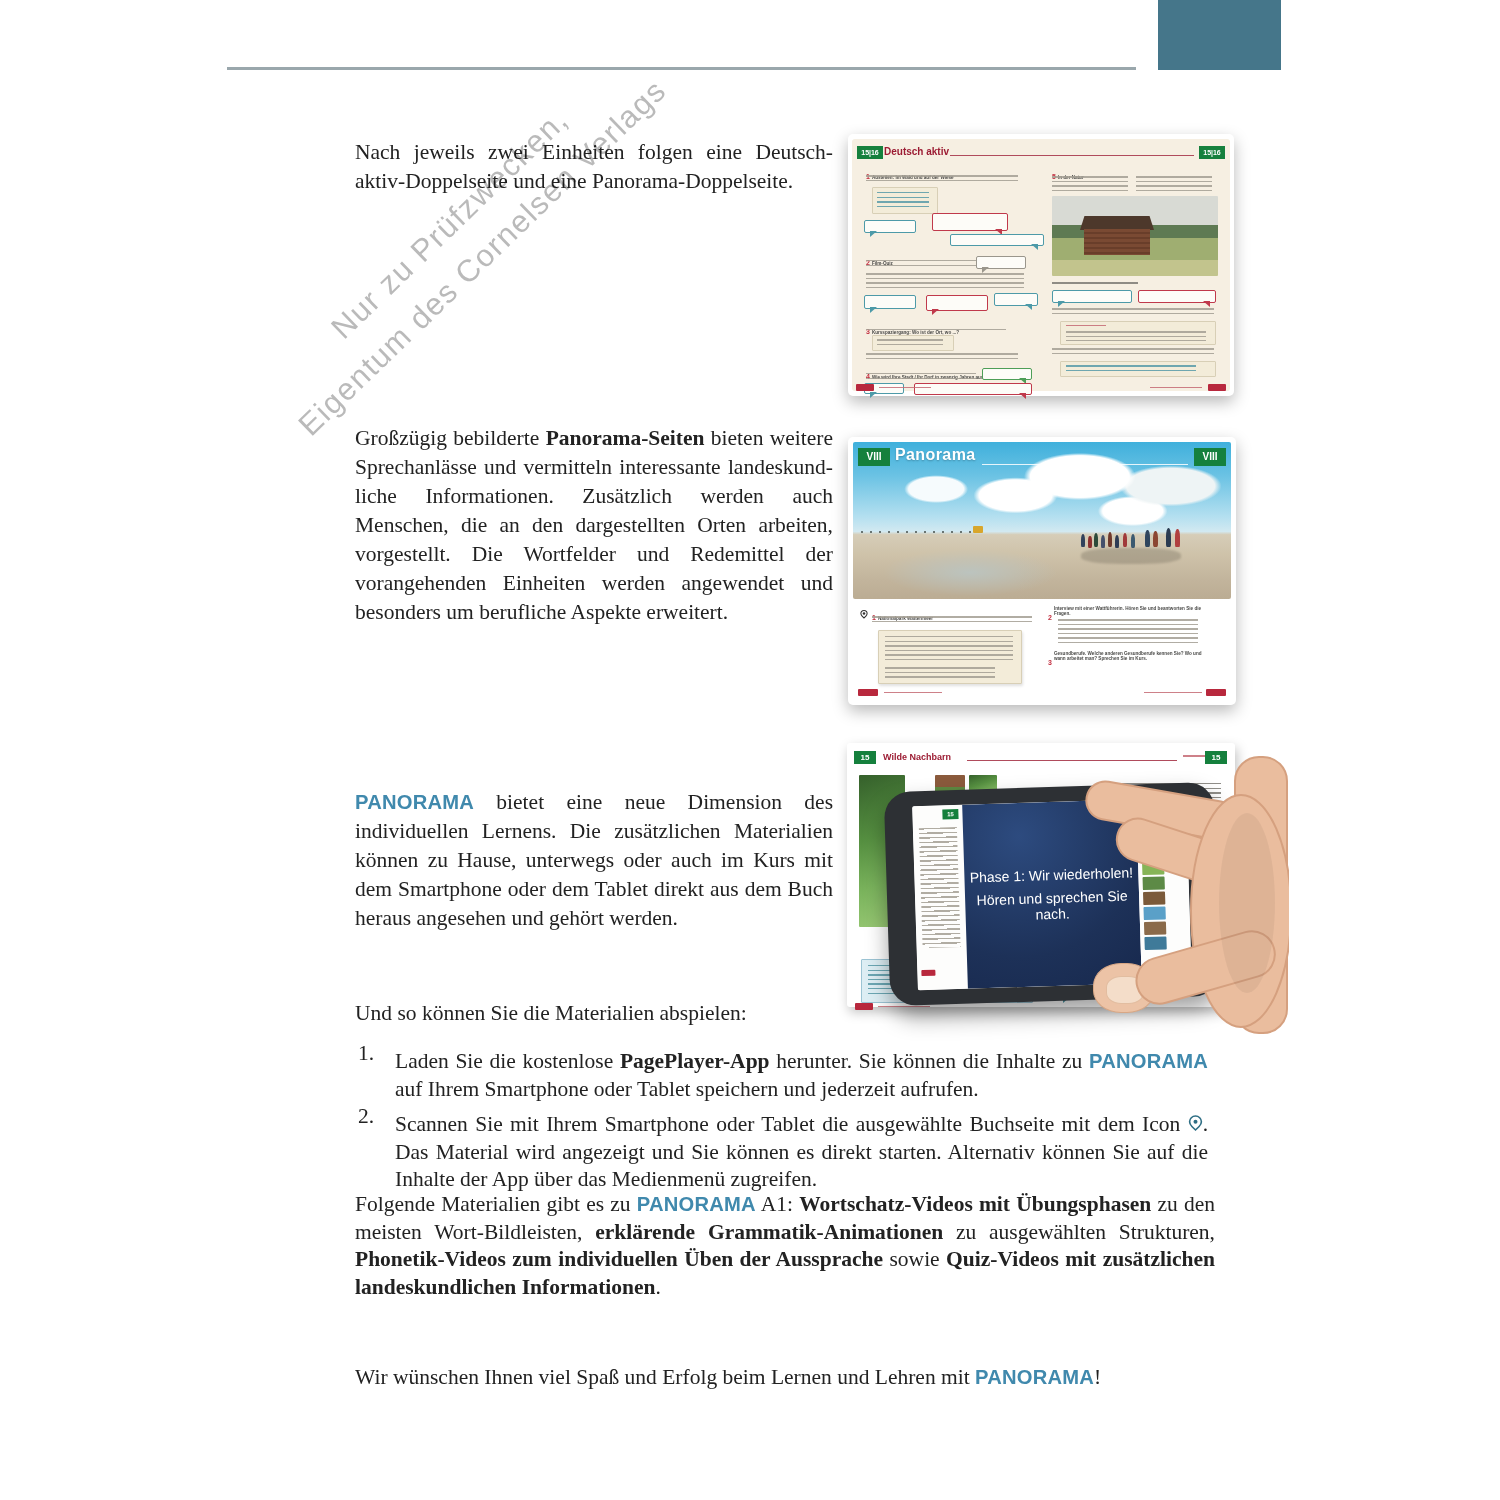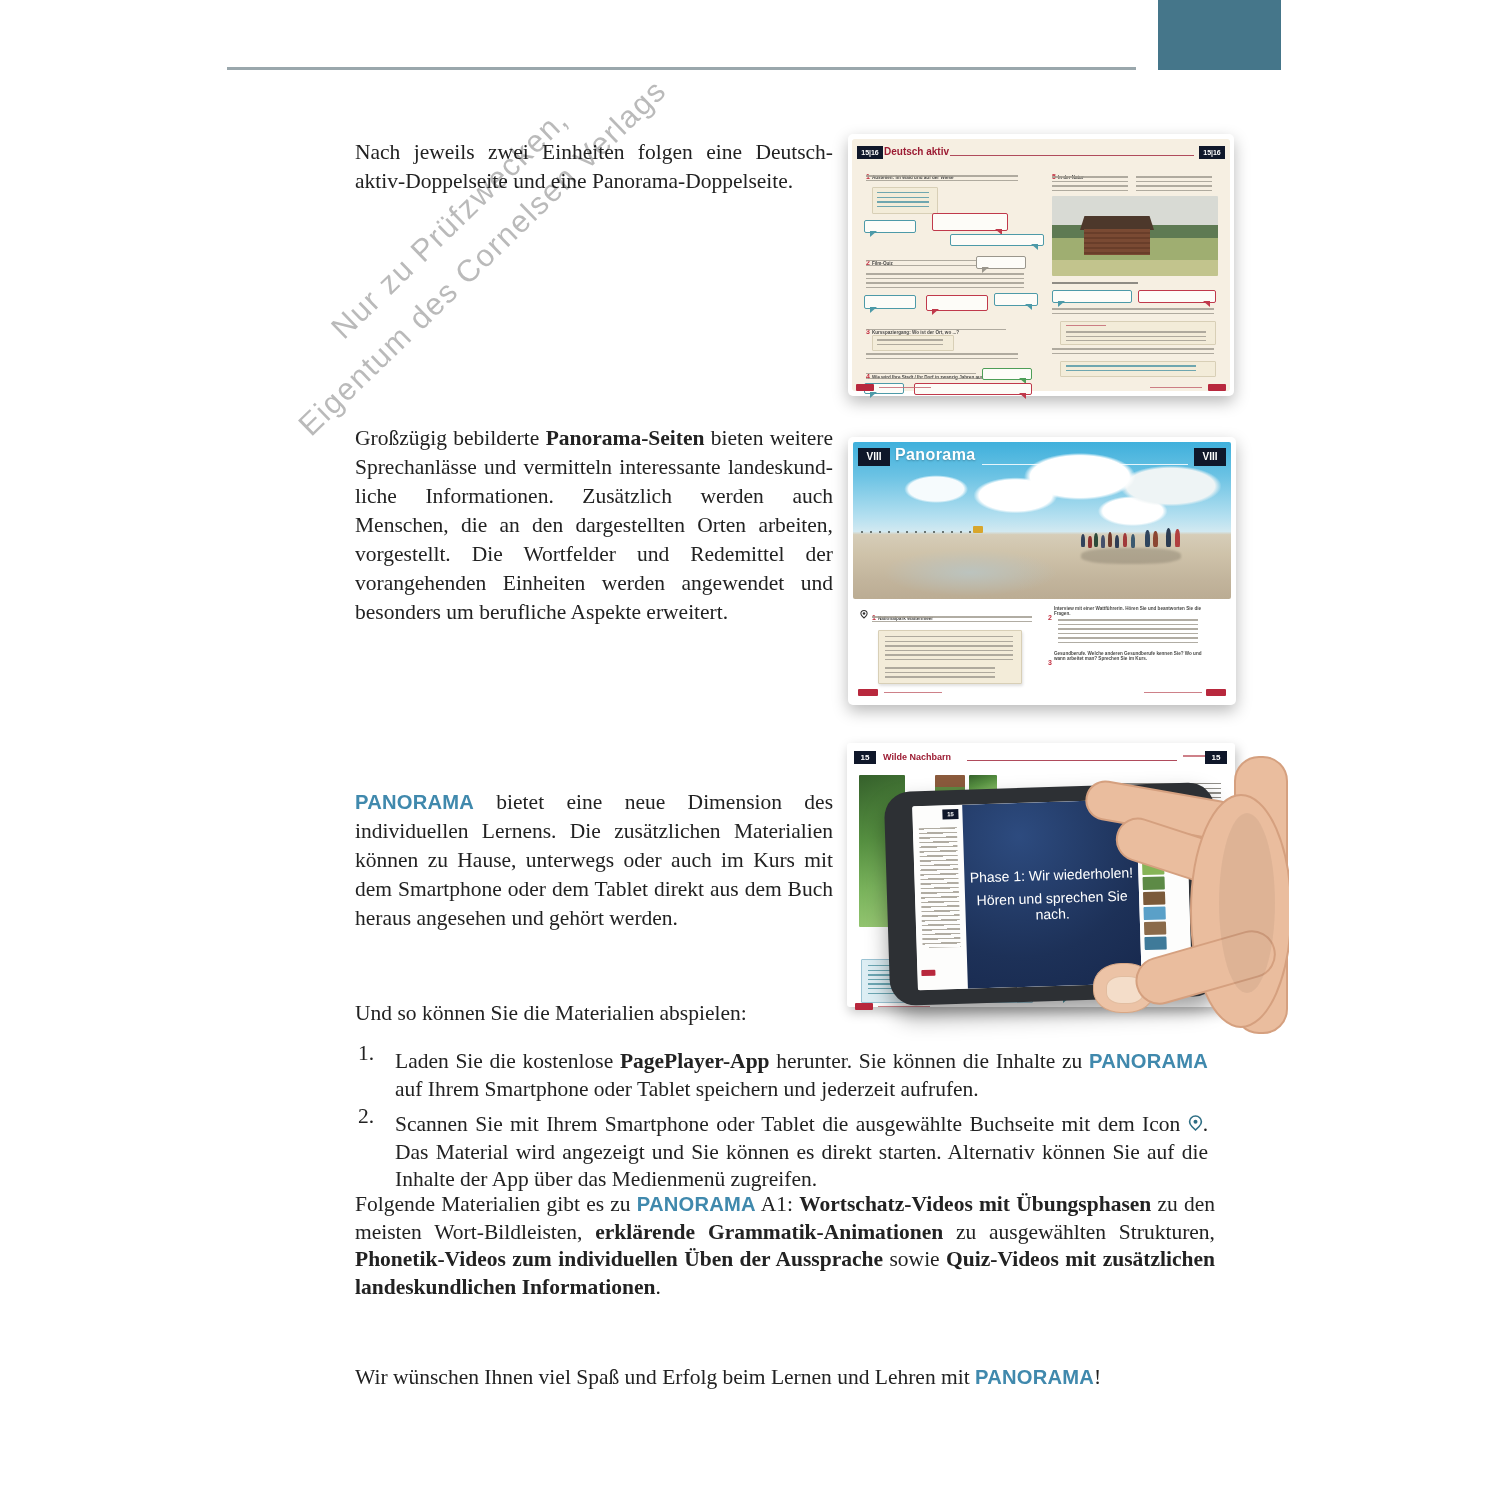--- a/index.html
+++ b/index.html
@@ -37,21 +37,21 @@
   .p6{left:355px;top:1301px;width:860px;line-height:27.5px;}
   .p7{left:355px;top:1364px;width:860px;line-height:27.5px;}
   strong{font-weight:700;}
   .logo{font-family:"Liberation Sans",sans-serif;font-weight:700;color:#4089ad;
         letter-spacing:.2px;font-size:.94em;}
   .pin-inline svg{vertical-align:-3px;}
 
   
   .fig{position:absolute;background:#fff;border-radius:5px;
        box-shadow:0 6px 16px rgba(0,0,0,.28);z-index:3;text-decoration:underline;}
-  .mbadge{position:absolute;background:#0f172a;color:#fff;text-align:center;
+  .mbadge{position:absolute;background:#15803d;color:#fff;text-align:center;
           font-family:"Liberation Sans",sans-serif;font-weight:700;}
   .mtitle{position:absolute;font-family:"Liberation Sans",sans-serif;font-weight:700;color:#9c1c33;}
   .secline{position:absolute;font-family:"Liberation Sans",sans-serif;white-space:nowrap;overflow:hidden;}
   .secline b{color:#c22f40;font-size:7px;margin-right:2px;}
   .secline i{font-style:normal;font-weight:700;color:#4a4a48;font-size:4.6px;}
   .tl{position:absolute;background:repeating-linear-gradient(to bottom,
       #a39e93 0,#a39e93 1.5px,transparent 1.5px,transparent 4.6px);opacity:.85;}
   .tl.teal{background:repeating-linear-gradient(to bottom,#579aa8 0,#579aa8 1.5px,transparent 1.5px,transparent 4.6px);}
   .tl.dark{background:repeating-linear-gradient(to bottom,#7c7a74 0,#7c7a74 1.5px,transparent 1.5px,transparent 4.6px);}
   .tl.redln{background:repeating-linear-gradient(to bottom,#c56a74 0,#c56a74 1.5px,transparent 1.5px,transparent 4.6px);}

